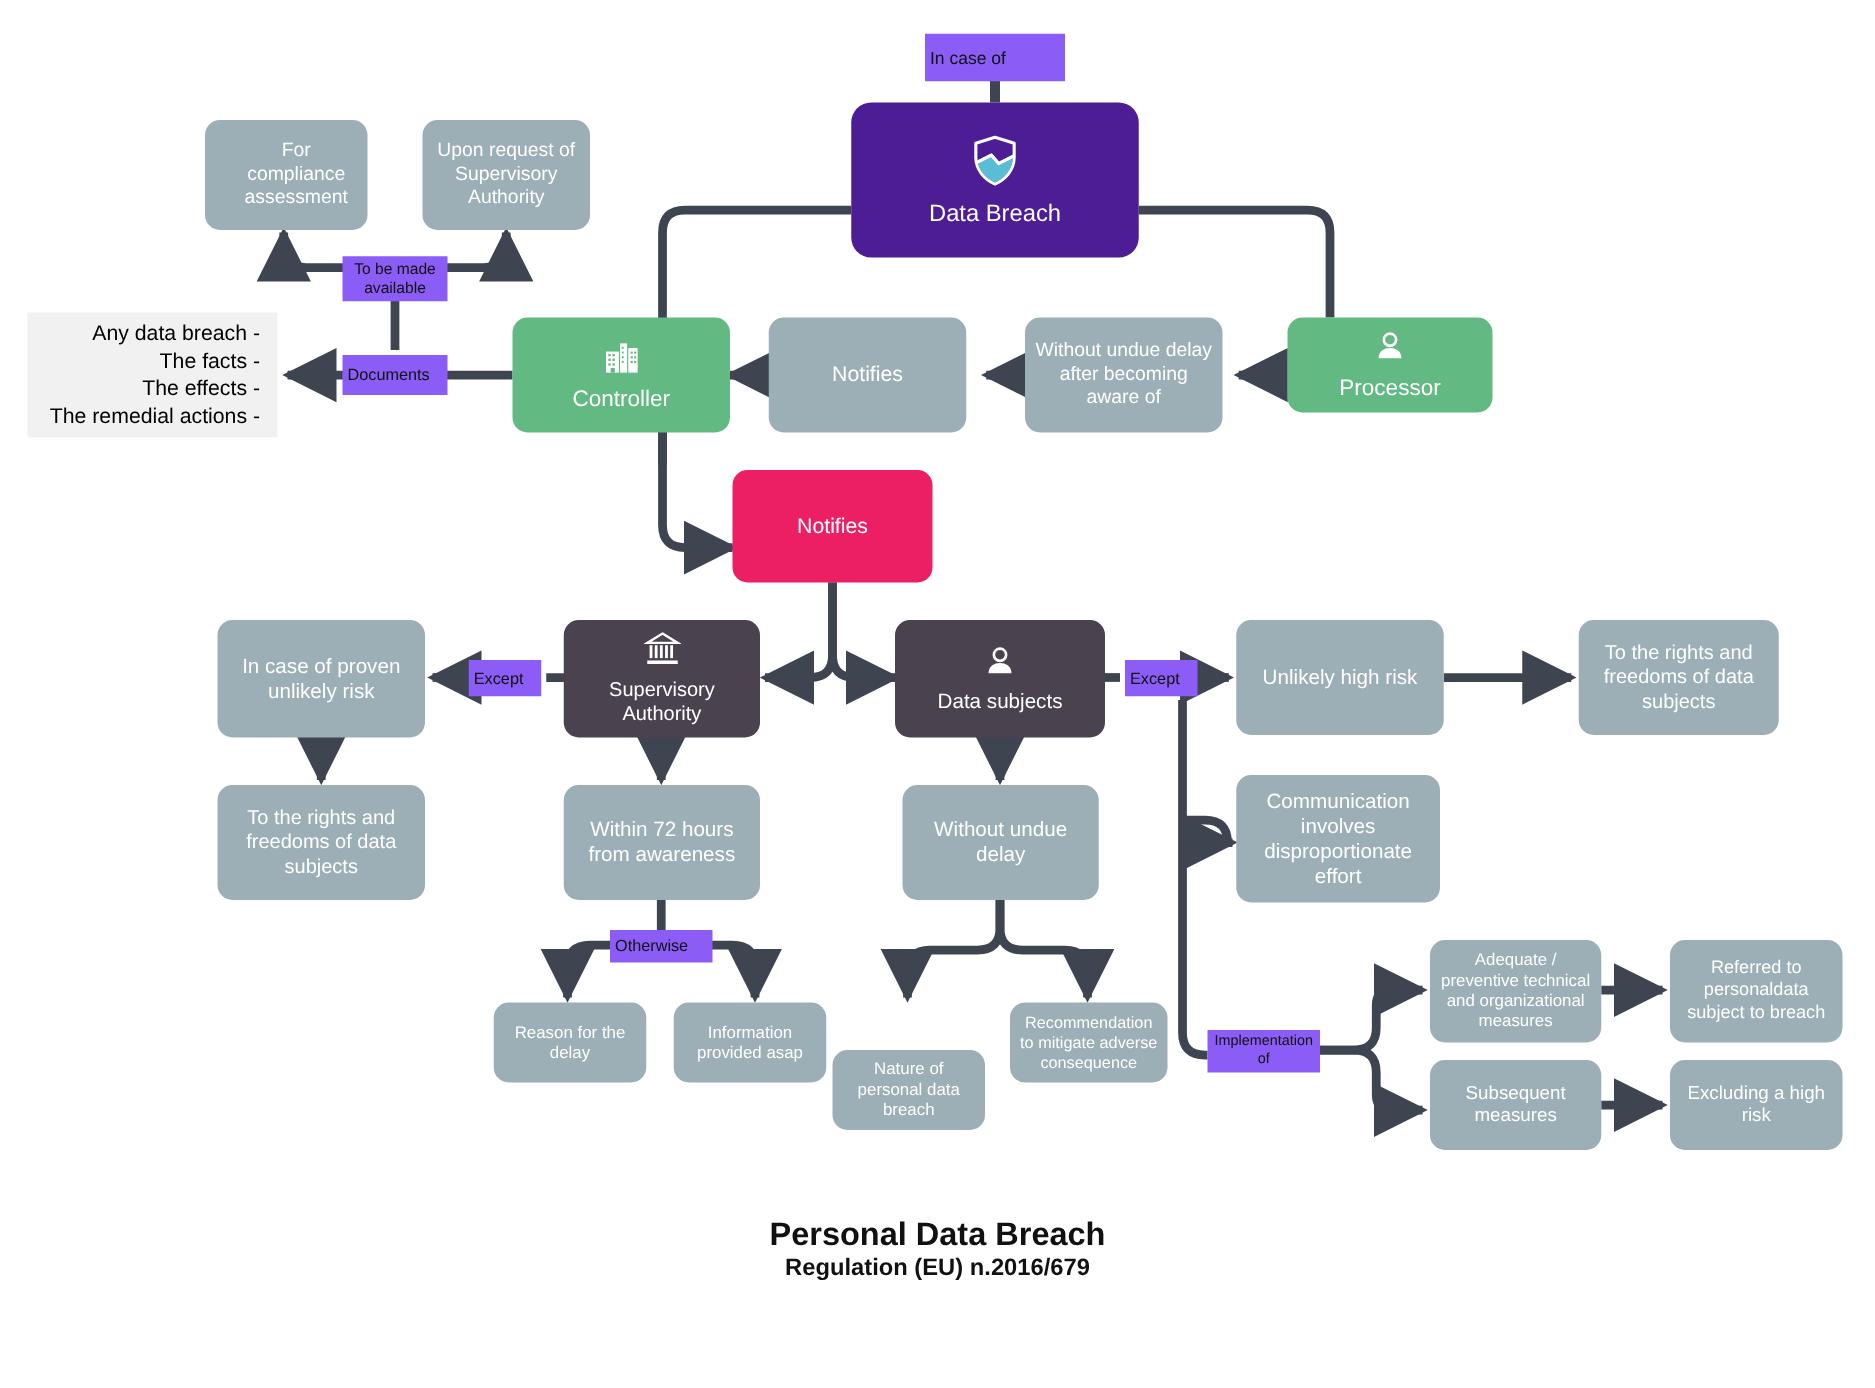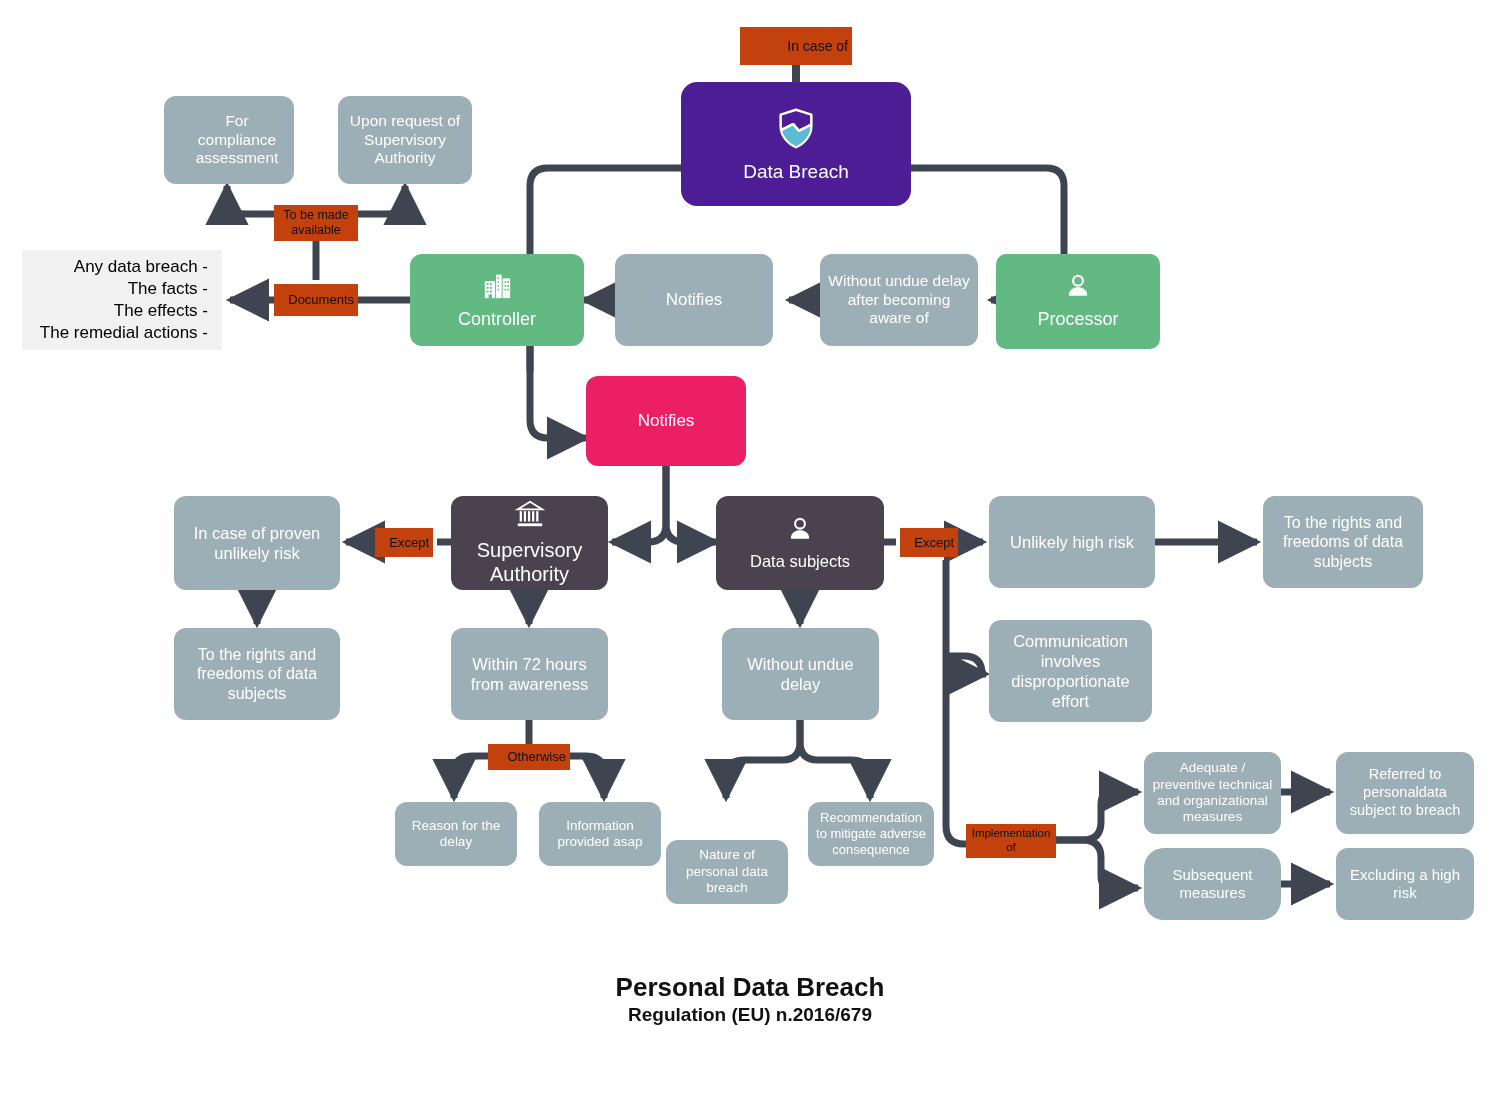--- a/index.html
+++ b/index.html
@@ -8,22 +8,22 @@
   #edges{position:absolute;left:0;top:0;width:1500px;height:1110px;}
   .node{position:absolute;box-sizing:border-box;border-radius:12px;display:flex;flex-direction:column;
         align-items:center;justify-content:center;text-align:center;color:#ffffff;line-height:1.22;
         padding:4px 6px;}
   .node .lbl{display:block;width:100%;}
   .n-teal{background:#4c1d95;}
   .n-green{background:#63B982;}
   .n-gray{background:#9CAEB6;}
   .n-dark{background:#4A424F;}
   .n-pink{background:#EC1F64;}
-  .lab{position:absolute;box-sizing:border-box;background:#c2410c;color:#111111;display:flex;
-       align-items:center;justify-content:flex-end;text-align:center;line-height:1.2;padding:2px 4px;}
+  .lab{position:absolute;box-sizing:border-box;background:#8b5cf6;color:#111111;display:flex;
+       align-items:center;justify-content:flex-start;text-align:center;line-height:1.2;padding:2px 4px;}
   .plain{position:absolute;box-sizing:border-box;background:#F1F1F1;color:#000000;display:flex;
        flex-direction:column;align-items:flex-end;justify-content:center;text-align:right;
        padding:8px 14px;line-height:1.3;}
   .icon{display:block;margin-bottom:3px;}
   .title{position:absolute;text-align:center;color:#111111;font-weight:bold;}
   .t1{font-size:26px;}
   .t2{font-size:19px;}
 </style>
 </head>
 <body>
@@ -187,39 +187,39 @@
   </div>
 
   <div class="node n-gray" style="left:615px;top:254px;width:158px;height:92px;font-size:17px;">
     <span class="lbl">Notifies</span>
   </div>
 
   <div class="node n-gray" style="left:820px;top:254px;width:158px;height:92px;font-size:15.5px;">
     <span class="lbl">Without undue delay after becoming aware of</span>
   </div>
 
-  <div class="node n-green" style="left:996px;top:254px;width:164px;height:95px;font-size:18px;border-radius:10px;">
+  <div class="node n-green" style="left:1030px;top:254px;width:164px;height:76px;font-size:18px;">
     <span class="icon">
       <svg width="28" height="28" viewBox="0 0 32 32">
         <circle cx="16" cy="10" r="5.6" fill="none" stroke="#ffffff" stroke-width="2.4"></circle>
         <path d="M5.5 27 C5.5 20.5 10.5 17.5 16 17.5 C21.5 17.5 26.5 20.5 26.5 27 Z" fill="#ffffff"></path>
       </svg>
     </span>
     <span class="lbl">Processor</span>
   </div>
 
   <div class="node n-pink" style="left:586px;top:376px;width:160px;height:90px;font-size:17px;">
     <span class="lbl">Notifies</span>
   </div>
 
   <div class="node n-gray" style="left:174px;top:496px;width:166px;height:94px;font-size:16.5px;">
     <span class="lbl">In case of proven unlikely risk</span>
   </div>
 
-  <div class="node n-dark" style="left:451px;top:496px;width:157px;height:94px;font-size:20px;">
+  <div class="node n-dark" style="left:451px;top:496px;width:157px;height:94px;font-size:16px;">
     <span class="icon">
       <svg width="30" height="30" viewBox="0 0 32 32">
         <path d="M16 3 L29 11 L3 11 Z" fill="none" stroke="#ffffff" stroke-width="2"></path>
         <rect x="5" y="13" width="2.4" height="11" fill="#ffffff"></rect>
         <rect x="9.4" y="13" width="2.4" height="11" fill="#ffffff"></rect>
         <rect x="13.8" y="13" width="2.4" height="11" fill="#ffffff"></rect>
         <rect x="18.2" y="13" width="2.4" height="11" fill="#ffffff"></rect>
         <rect x="22.6" y="13" width="2.4" height="11" fill="#ffffff"></rect>
         <rect x="3" y="26" width="26" height="3" fill="#ffffff"></rect>
       </svg>
@@ -278,21 +278,21 @@
   </div>
 
   <div class="node n-gray" style="left:1144px;top:752px;width:137px;height:82px;font-size:13.5px;">
     <span class="lbl">Adequate / preventive technical and organizational measures</span>
   </div>
 
   <div class="node n-gray" style="left:1336px;top:752px;width:138px;height:82px;font-size:14.5px;">
     <span class="lbl">Referred to personaldata subject to breach</span>
   </div>
 
-  <div class="node n-gray" style="left:1144px;top:848px;width:137px;height:72px;font-size:15px;border-radius:20px;">
+  <div class="node n-gray" style="left:1144px;top:848px;width:137px;height:72px;font-size:15px;">
     <span class="lbl">Subsequent measures</span>
   </div>
 
   <div class="node n-gray" style="left:1336px;top:848px;width:138px;height:72px;font-size:15px;">
     <span class="lbl">Excluding a high risk</span>
   </div>
 
   <div class="title t1" style="left:0px;top:972px;width:1500px;">
     <span>Personal Data Breach</span>
   </div>

